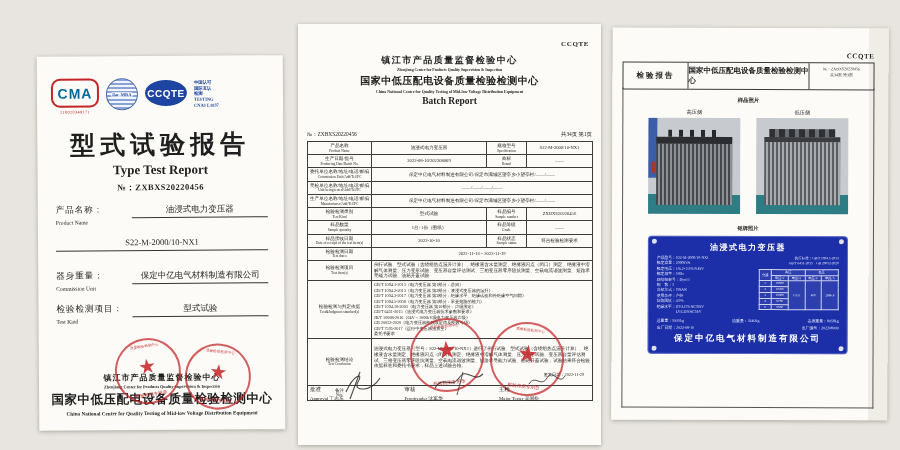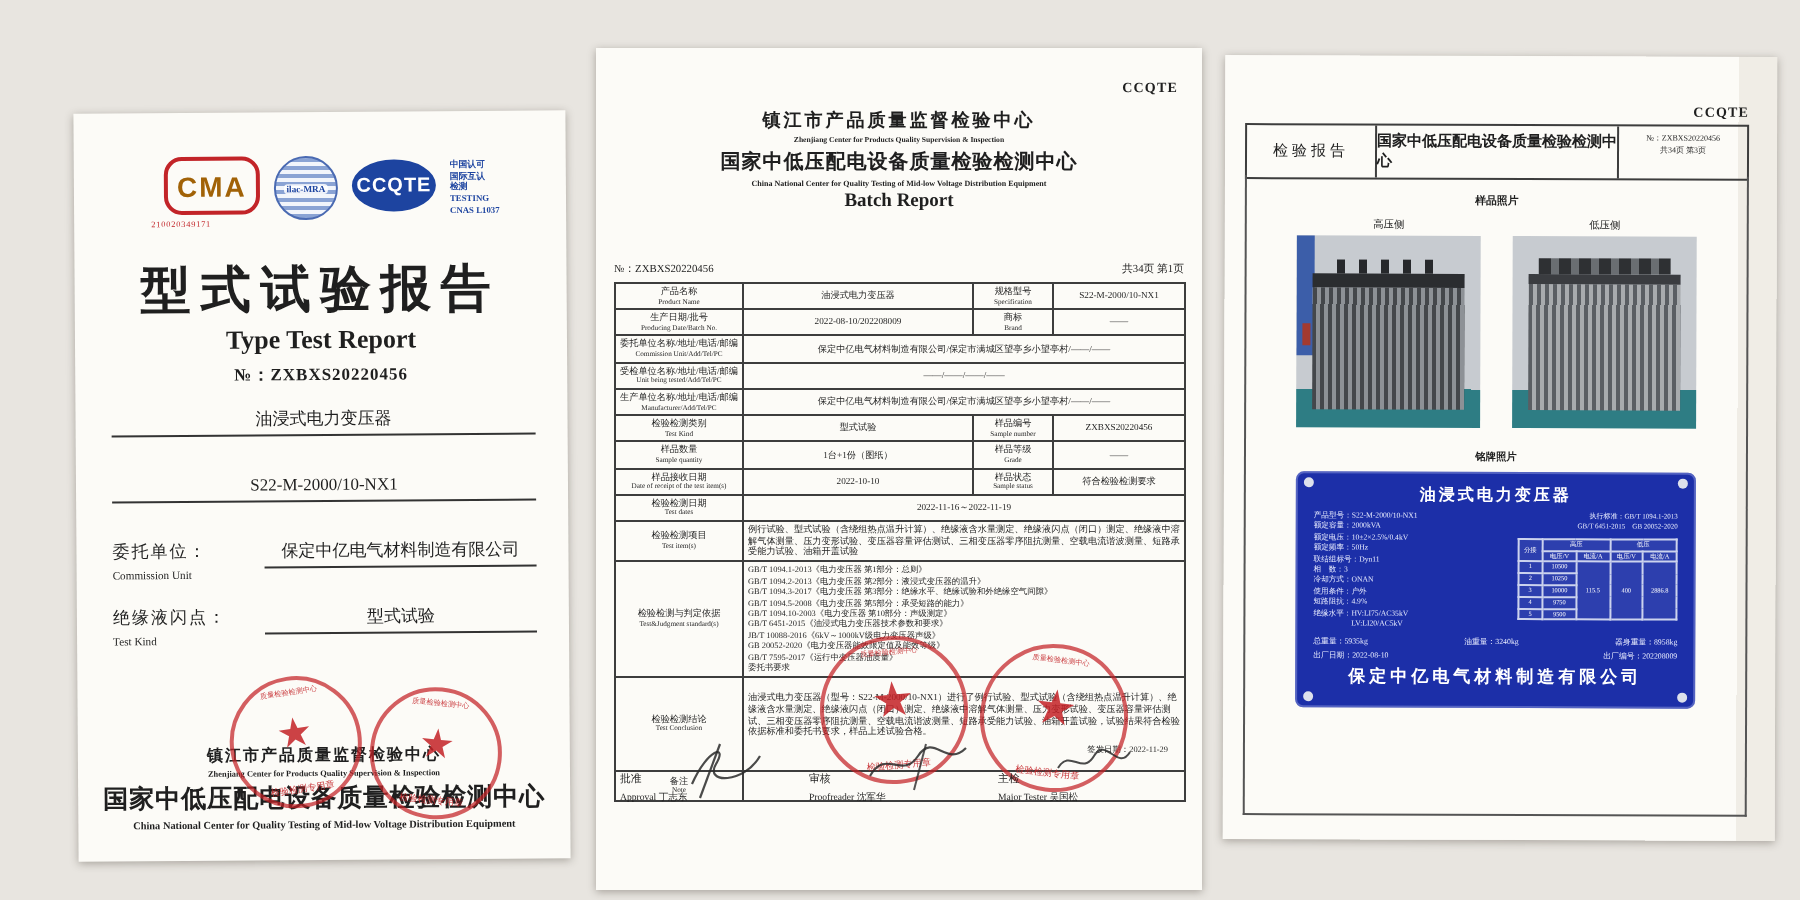--- a/index.html
+++ b/index.html
@@ -8,21 +8,21 @@
     background:#e8e5e0;
     font-family:"Liberation Serif","DejaVu Serif",serif;
     color:#1f1f1f;
   }
   .page{position:absolute;background:#fcfbf7;box-shadow:0 1px 4px rgba(70,62,52,.4);}
   
   #page1{left:38px;top:56px;width:246px;height:374px;transform:rotate(-.4deg);}
   .logos{position:absolute;top:22px;left:14px;right:8px;height:40px;display:flex;align-items:flex-start;gap:7px;}
   .cma-wrap{text-align:center;}
   .cma-box{width:44px;height:25px;border:2px solid #c22428;border-radius:9px;display:flex;align-items:center;justify-content:center;
-    font-weight:bold;font-size:14px;color:#a16207;letter-spacing:1px;font-family:"Liberation Sans",sans-serif;margin-left:31px;}
+    font-weight:bold;font-size:14px;color:#0369a1;letter-spacing:1px;font-family:"Liberation Sans",sans-serif;}
   .cma-num{font-size:4.2px;color:#c22428;margin-top:2px;letter-spacing:.4px;}
   .ilac-circle{width:30px;height:30px;border-radius:50%;border:1px solid #4a6ab2;
     background:repeating-linear-gradient(0deg,#8aa3d4 0 2px,#f2f5fb 2px 4px);
     display:flex;align-items:center;justify-content:center;}
   .ilac-circle span{font-size:4.6px;font-weight:bold;color:#1d44a0;background:rgba(255,255,255,.85);padding:0 1px;border-radius:2px;}
   .cnas-oval{width:42px;height:26px;border-radius:50%;background:#1d44a0;display:flex;align-items:center;justify-content:center;
     color:#fff;font-weight:bold;font-size:10px;font-family:"Liberation Sans",sans-serif;letter-spacing:.5px;margin-top:2px;}
   .accred{font-size:4.4px;line-height:1.3;color:#1d44a0;font-weight:bold;margin-top:2px;}
   .p1-title-cn{position:absolute;top:72px;width:100%;text-align:center;font-size:25px;font-weight:bold;letter-spacing:5px;}
   .p1-title-en{position:absolute;top:106px;width:100%;text-align:center;font-size:13px;font-weight:bold;}
@@ -68,21 +68,21 @@
   .p2-sigs{position:absolute;top:362px;left:12px;right:10px;display:flex;justify-content:space-between;}
   .sig-block{position:relative;width:92px;text-align:left;}
   .sig-role{font-size:5.4px;}
   .sig-line{font-size:4.8px;margin-top:2px;}
   .sig-svg{position:absolute;top:-16px;left:28px;}
   
   #page3{left:612px;top:28px;width:276px;height:392px;transform:rotate(.2deg);
     background:linear-gradient(90deg,#fcfbf7 0 93%,#f0ede6 93% 100%);}
   #page3 .ccqte{top:24px;right:14px;}
   .p3-header{position:absolute;top:34px;left:10px;right:14px;height:26px;display:flex;border:1px solid #3d3d3d;}
-  .p3-h-left{width:64px;border-right:1px solid #3d3d3d;display:flex;align-items:center;justify-content:center;font-size:7.5px;font-weight:normal;letter-spacing:2px;}
+  .p3-h-left{width:64px;border-right:1px solid #3d3d3d;display:flex;align-items:center;justify-content:center;font-size:7.5px;font-weight:bold;letter-spacing:2px;}
   .p3-h-center{flex:1;border-right:1px solid #3d3d3d;display:flex;align-items:center;justify-content:center;font-size:7.5px;font-weight:bold;}
   .p3-h-right{width:60px;padding:3px 2px;font-size:4px;line-height:1.6;text-align:center;}
   .p3-content{position:absolute;top:60px;left:10px;right:14px;bottom:12px;border:1px solid #555;border-top:none;}
   .p3-photos-title{text-align:center;font-size:5.4px;margin-top:9px;font-weight:bold;}
   .p3-photo-row{display:flex;justify-content:center;gap:16px;margin-top:5px;}
   .photo-block{text-align:center;}
   .photo-label{font-size:5.2px;margin-bottom:2px;}
   .photo{width:92px;height:96px;position:relative;overflow:hidden;
     background:linear-gradient(#c7cbd0 0 80%,#2e7d84 80% 100%);}
   .blue-strip{position:absolute;left:0;top:0;width:9px;height:62%;background:#3c5ea9;}
@@ -132,35 +132,39 @@
       <div>TESTING</div>
       <div>CNAS L1037</div>
     </div>
   </div>
   <div class="p1-title-cn">型式试验报告</div>
   <div class="p1-title-en">Type Test Report</div>
   <div class="p1-no">№：ZXBXS20220456</div>
 
   <div class="p1-fields">
     <div class="field">
+      <div class="f-labels">
+        <div class="f-cn">产品名称：</div>
+        <div class="f-en">Product Name</div>
+      </div>
       <div class="f-val">油浸式电力变压器</div>
     </div>
     <div class="field">
       <div class="f-val">S22-M-2000/10-NX1</div>
     </div>
     <div class="field">
       <div class="f-labels">
-        <div class="f-cn">委托单位：</div>
+        <div class="f-cn">器身重量：</div>
         <div class="f-en">Commission Unit</div>
       </div>
       <div class="f-val">保定中亿电气材料制造有限公司</div>
     </div>
     <div class="field">
       <div class="f-labels">
-        <div class="f-cn">绝缘液闪点：</div>
+        <div class="f-cn">检验检测项目：</div>
         <div class="f-en">Test Kind</div>
       </div>
       <div class="f-val">型式试验</div>
     </div>
   </div>
 
   <div class="p1-footer">
     <div class="org1-cn">镇江市产品质量监督检验中心</div>
     <div class="org1-en">Zhenjiang Center for Products Quality Supervision &amp; Inspection</div>
     <div class="org2-cn">国家中低压配电设备质量检验检测中心</div>

